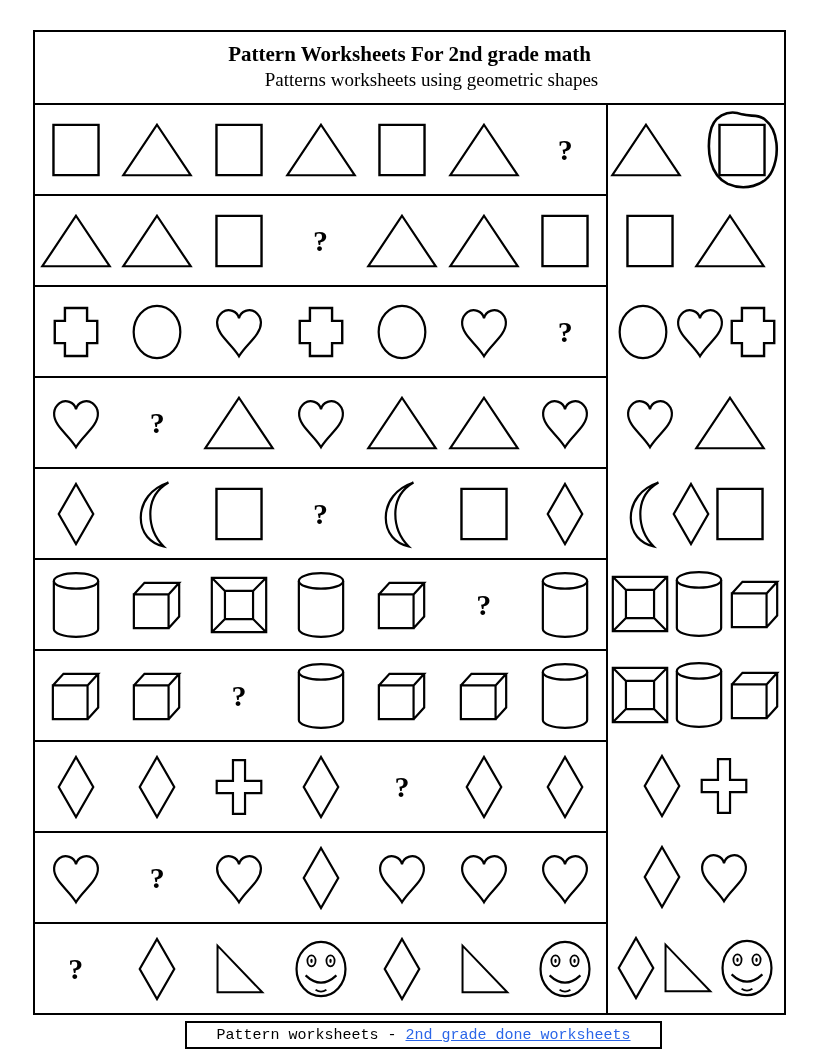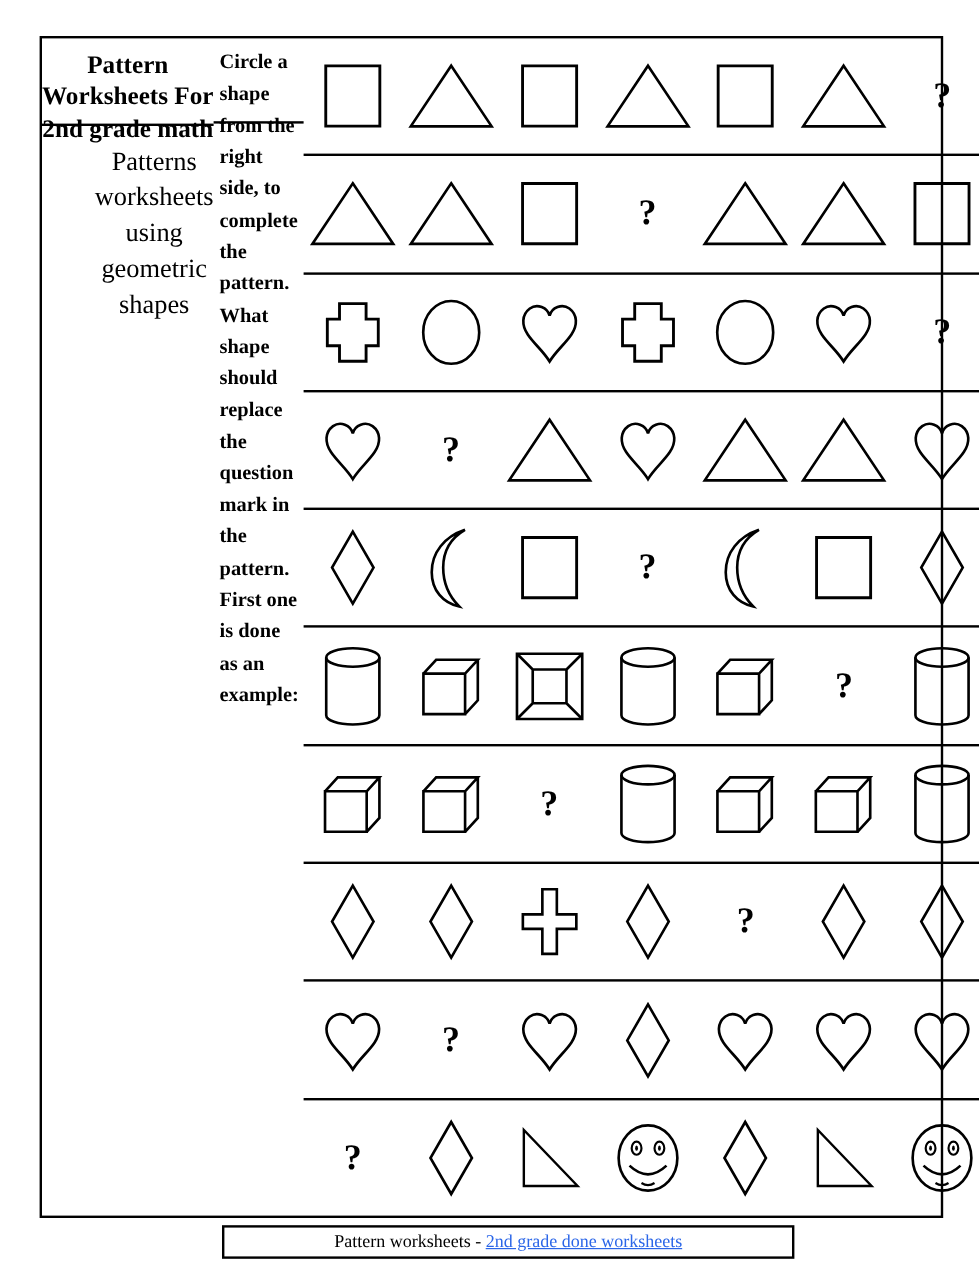--- a/index.html
+++ b/index.html
@@ -1,25 +1,25 @@
 <!DOCTYPE html>
 <html style="--ink: #000000; --link: #2b66e8;"><head>
 <meta charset="utf-8">
 <style>
   :root { --ink:#000000; --link:#2b66e8; }
   * { margin:0; padding:0; box-sizing:border-box; }
   html,body { width:816px; height:1056px; background:#ffffff; position:relative;
               font-family:"Liberation Serif", serif; color:var(--ink); overflow:hidden; }
 
   #sheet { position:absolute; left:33px; top:30px; width:753px; height:985px;
-           border:2px solid var(--ink); display:flex; flex-direction:row; background:#fff; }
+           border:2px solid var(--ink); display:flex; flex-direction:column; background:#fff; }
 
   .header { height:73px; border-bottom:2px solid var(--ink); text-align:center; padding-top:9px; }
   .title { font-size:21px; font-weight:bold; line-height:1.25; }
-  .subtitle { font-size:22px; line-height:1.35;padding-left:44px; }
+  .subtitle { font-size:19px; line-height:1.35;padding-left:44px; }
 
   .instructions { height:71px; border-bottom:2px solid var(--ink);
                   padding:7px 4px 0 5px; font-weight:bold; font-size:17px; line-height:1.55; }
 
   .main { flex:1; display:flex; min-height:0; }
   .left-col { width:575px; border-right:2px solid var(--ink); display:flex; flex-direction:column; }
   .prow { flex:1; display:flex; align-items:center; border-bottom:2px solid var(--ink); }
   .prow:last-child { border-bottom:none; }
   .pcell { flex:1; display:flex; align-items:center; justify-content:center; }
 
@@ -28,21 +28,21 @@
 
   .qmark { font-weight:bold; font-size:30px; font-family:"Liberation Serif", serif; line-height:1; }
   svg.shape { display:block; }
 
   .circled { position:relative; display:inline-flex; align-items:center; justify-content:center;
              width:84px; height:84px; }
   .circled svg.loop { position:absolute; left:50%; top:50%; transform:translate(-50%,-50%); }
 
   #footer { position:absolute; left:185px; top:1021px; width:477px; height:28px;
             border:2px solid var(--ink); display:flex; align-items:center; justify-content:center;
-            font-family:Liberation Serif, serif; font-size:15px;
+            font-family:Liberation Mono, monospace; font-size:15px;
             white-space:pre; background:#fff; }
   #footer a { color:var(--link); text-decoration:underline; cursor:pointer; }
 </style>
 </head>
 <body>
 
 <svg width="0" height="0" style="position:absolute" aria-hidden="true">
   <defs>
     <symbol id="sym-square" viewBox="0 0 60 66">
       <rect x="4" y="4" width="52" height="58" fill="none" stroke="#000" stroke-width="2.4" vector-effect="non-scaling-stroke"></rect>
@@ -95,24 +95,20 @@
     </symbol>
   </defs>
 </svg>
 
 <div id="sheet">
   <div class="header">
     <div class="title">Pattern Worksheets For 2nd grade math</div>
     <div class="subtitle">Patterns worksheets using geometric shapes</div>
   </div>
 
-  <div class="instructions">
-    <div>Circle a shape from the right side, to complete the pattern. What shape should replace</div>
-    <div>the question mark in the pattern. First one is done as an example:</div>
-  </div>
 
   <div class="main">
     <div class="left-col" id="rows-left">
         <div class="prow">
           <div class="pcell">
             <svg class="shape" width="52" height="58">
               <use href="#sym-square" xlink:href="#sym-square"></use>
             </svg>
           </div>
           <div class="pcell">

